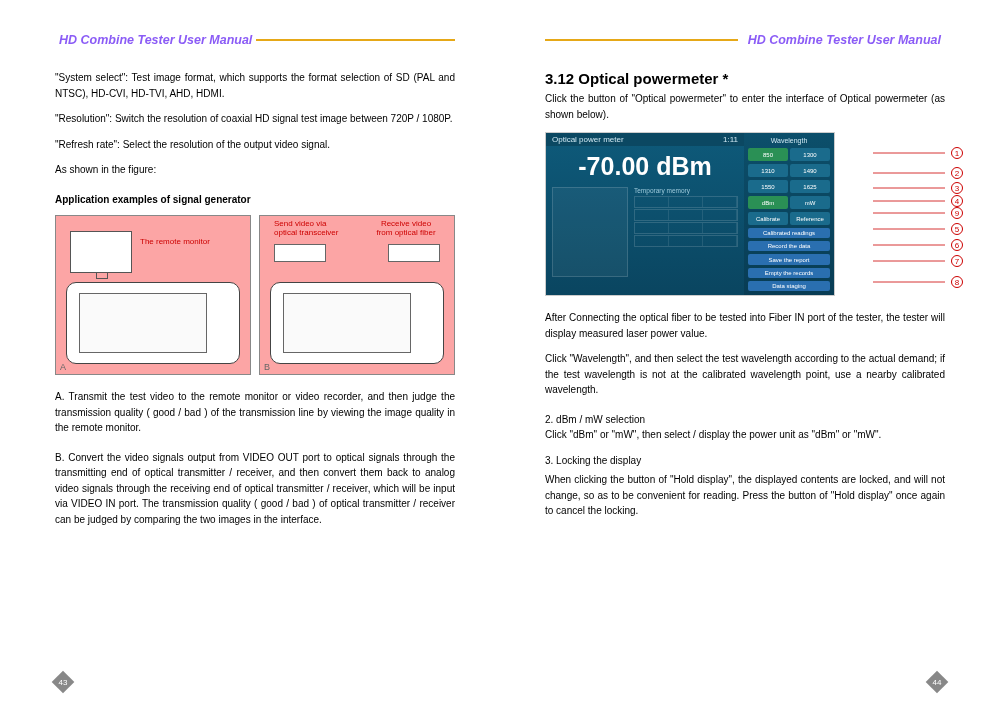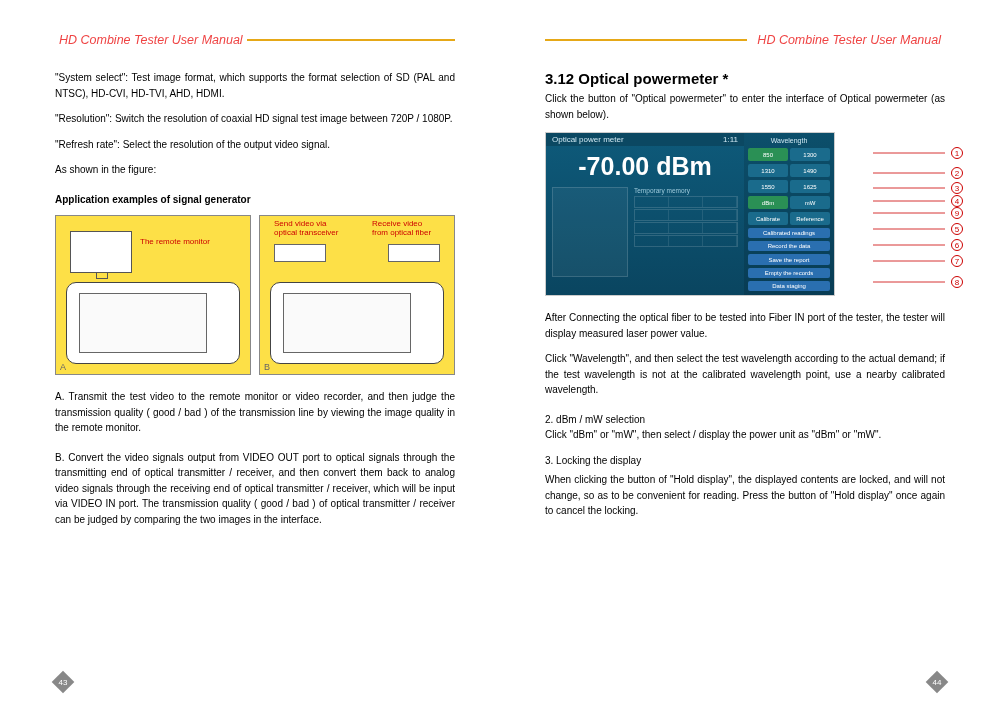--- a/index.html
+++ b/index.html
@@ -2,30 +2,30 @@
 <html><head>
 <meta charset="utf-8">
 <style>
 *{margin:0;padding:0;box-sizing:border-box}
 body{font-family:Arial,sans-serif;background:#fff;width:1000px;height:712px;position:relative;font-size:10px;color:#000}
 .spread{display:flex;width:100%;height:100%}
 .page{width:50%;height:100%;padding:30px 45px 30px 55px;position:relative}
 .page.right{padding:30px 55px 30px 45px}
 .header{display:flex;align-items:center;margin-bottom:20px;height:20px}
 .header-line{flex:1;height:2px;background:#e6a817}
-.header-title{color:#ef4444;font-size:12.5px;font-weight:normal;font-style:italic;padding:0 4px;white-space:nowrap}
+.header-title{color:#8b5cf6;font-size:12.5px;font-weight:bold;font-style:italic;padding:0 4px;white-space:nowrap}
 .page.left .header .header-title{margin-right:0}
 .page.right .header{justify-content:flex-end}
 .page.right .header .header-title{order:2}
 .page.right .header .header-line{order:1;margin-right:6px}
 .body-text{line-height:1.55;text-align:justify;margin-bottom:10px}
 .bold{font-weight:bold}
 .section-title{font-weight:bold;font-size:15px;margin-bottom:4px}
 .figure-row{display:flex;gap:8px;margin:8px 0 14px}
-.device-fig{width:196px;height:160px;border:1px solid #888;position:relative;background:#fde047}
+.device-fig{width:196px;height:160px;border:1px solid #888;position:relative;background:#fca5a5}
 .fig-label{position:absolute;bottom:2px;left:4px;font-size:9px;color:#666}
 .fig-redtext{position:absolute;color:#c00;font-size:8px;line-height:1.1}
 .fig-monitor{position:absolute;top:15px;left:14px;width:62px;height:42px;border:1px solid #555;background:#fff}
 .fig-monitor::after{content:"";position:absolute;bottom:-7px;left:25px;width:10px;height:6px;border-bottom:1px solid #555;border-left:1px solid #555;border-right:1px solid #555}
 .fig-tester{position:absolute;bottom:10px;left:10px;right:10px;height:82px;border:1.5px solid #444;border-radius:10px;background:#fff}
 .fig-tester::after{content:"";position:absolute;top:10px;left:12px;right:32px;bottom:10px;border:1px solid #666;background:#fafafa}
 .fig-transceiver{position:absolute;top:28px;width:52px;height:18px;border:1px solid #666;background:#fff}
 .fig-transceiver.t1{left:14px}
 .fig-transceiver.t2{right:14px}
 .opm-screenshot{width:290px;height:164px;margin:8px 0 6px;position:relative;background:linear-gradient(#0e5a7a,#0a4560);border:1px solid #ccc}
@@ -69,21 +69,21 @@
   <p class="body-text bold" style="margin-top:14px;margin-bottom:2px">Application examples of signal generator</p>
   <div class="figure-row">
     <div class="device-fig">
       <div class="fig-monitor"></div>
       <div class="fig-redtext" style="top:22px;left:84px">The remote monitor</div>
       <div class="fig-tester"></div>
       <div class="fig-label">A</div>
     </div>
     <div class="device-fig">
       <div class="fig-redtext" style="top:4px;left:14px;width:72px">Send video via optical transceiver</div>
-      <div class="fig-redtext" style="top:4px;right:14px;width:68px;text-align:left">Receive video from optical fiber</div>
+      <div class="fig-redtext" style="top:4px;right:14px;width:68px;text-align:center">Receive video from optical fiber</div>
       <div class="fig-transceiver t1"></div>
       <div class="fig-transceiver t2"></div>
       <div class="fig-tester"></div>
       <div class="fig-label">B</div>
     </div>
   </div>
   <p class="body-text">A. Transmit the test video to the remote monitor or video recorder, and then judge the transmission quality ( good / bad ) of the transmission line by viewing the image quality in the remote monitor.</p>
   <p class="body-text" style="margin-top:14px">B. Convert the video signals output from VIDEO OUT port to optical signals through the transmitting end of optical transmitter / receiver, and then convert them back to analog video signals through the receiving end of optical transmitter / receiver, which will be input via VIDEO IN port. The transmission quality ( good / bad ) of optical transmitter / receiver can be judged by comparing the two images in the interface.</p>
   <div class="page-num">
         <span>43</span>

